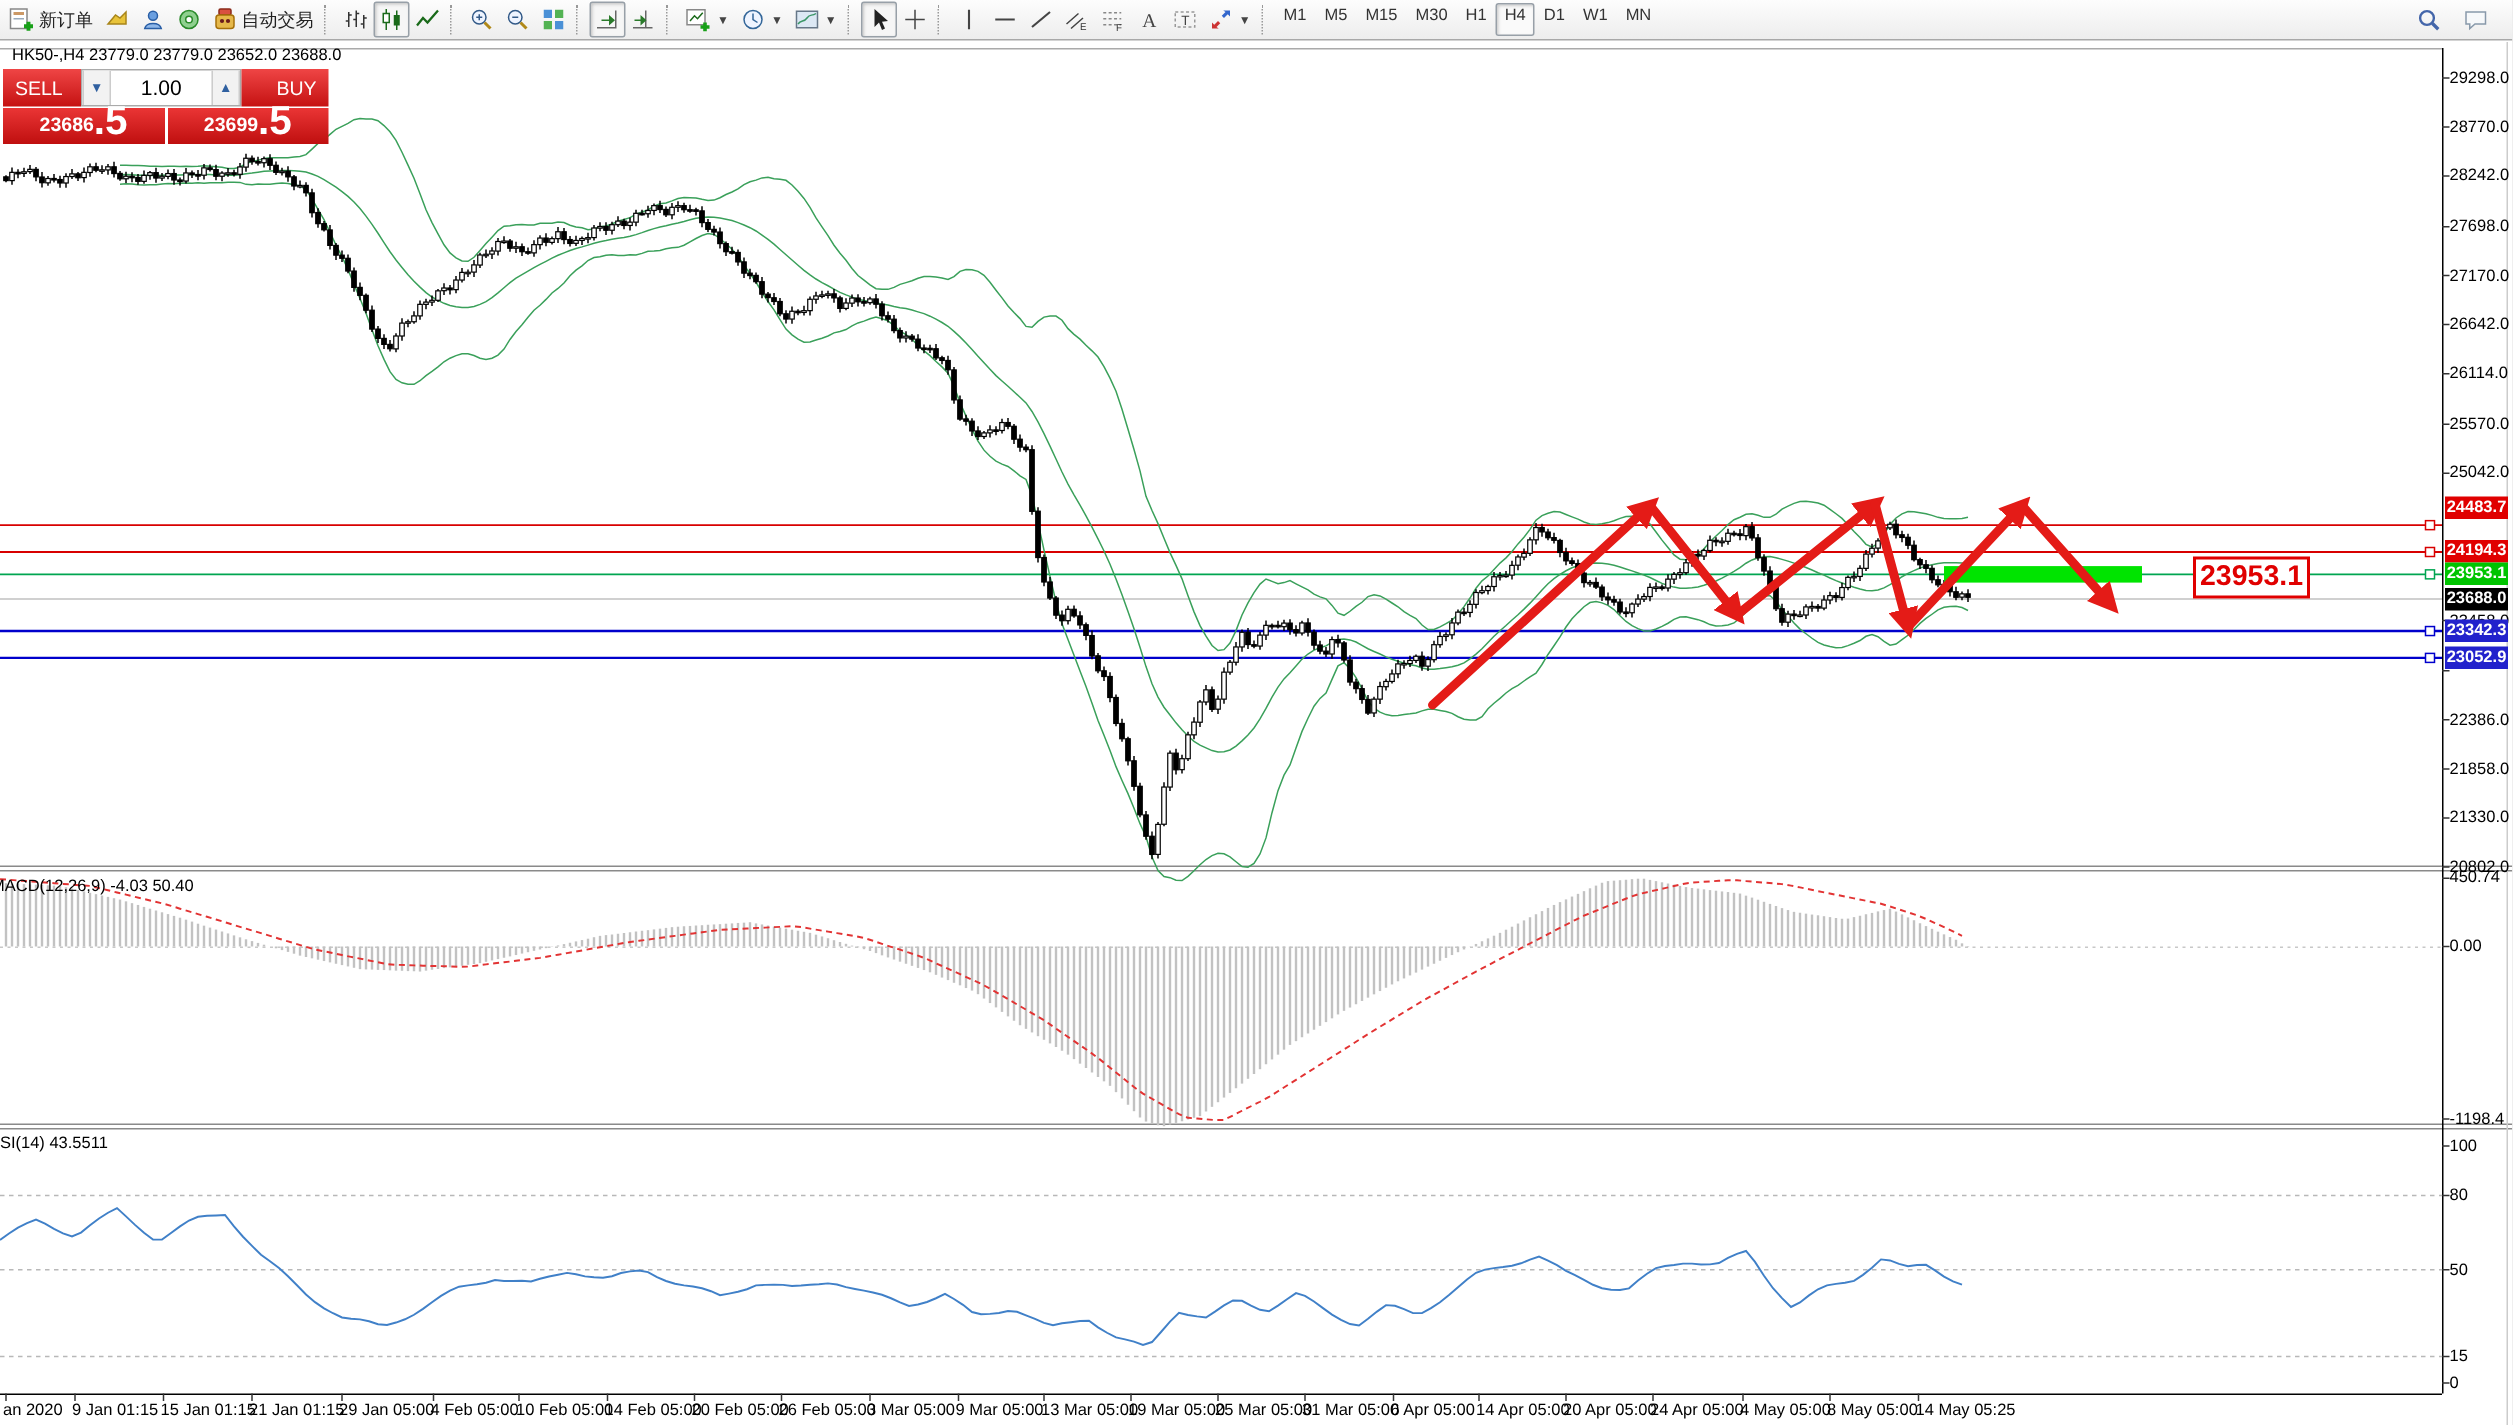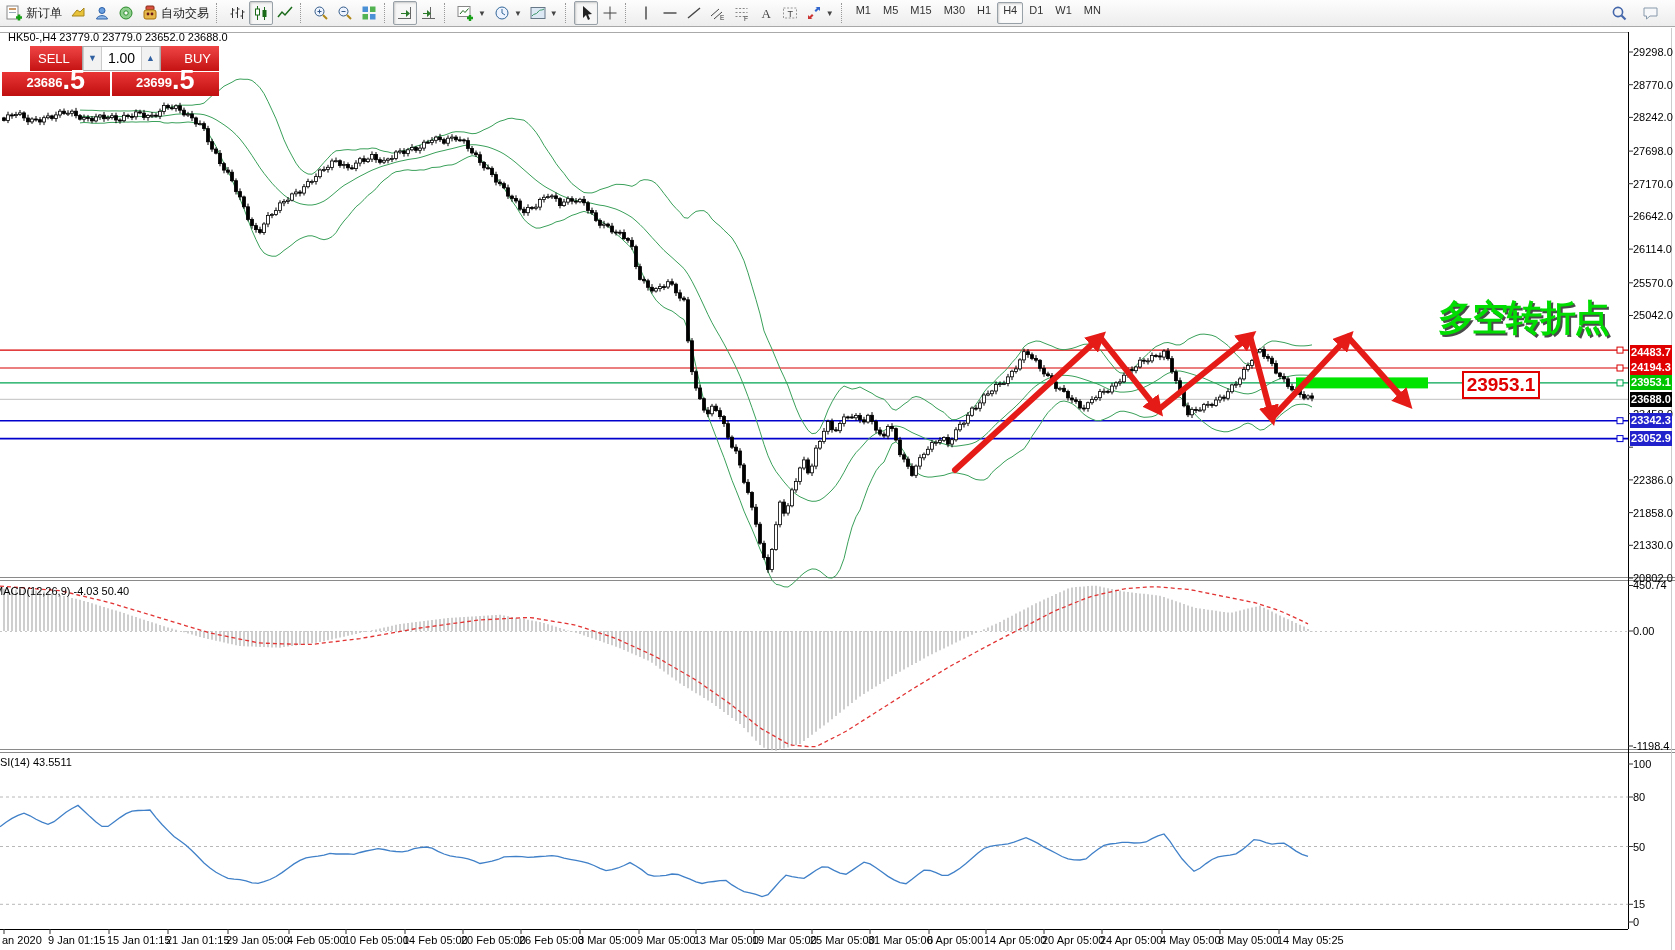--- a/index.html
+++ b/index.html
@@ -31,21 +31,21 @@
   #annotation-text{position:absolute;left:1438px;top:266px;font-size:36px;font-weight:bold;
     color:#00dd00;text-shadow:2px 2px 0 #4a4a4a;letter-spacing:-2px;}
   #price-tag-box{position:absolute;left:1462px;top:343px;width:74px;height:24px;
     background:#fff;border:2px solid #e00000;color:#e00000;font-size:19px;font-weight:bold;
     text-align:center;line-height:24px;}
   
   #trade-panel{position:absolute;left:2px;top:18px;width:217px;height:60px;font-family:"Liberation Sans",sans-serif;}
   .tp-row{display:flex;height:25px;}
   .tp-btn{background:linear-gradient(#ef4545,#c51212);color:#fff;font-size:13px;
     display:flex;align-items:center;padding:0 8px;}
-  .tp-btn.sell{width:36px;margin-left:28px;}
+  .tp-btn.sell{width:36px;}
   .tp-btn.buy{width:42px;justify-content:flex-end;text-align:center;}
   .tp-spin{flex:1;display:flex;background:#fff;border:1px solid #aaa;box-sizing:border-box;}
   .tp-arrow{width:17px;text-align:center;font-size:9px;color:#3060a0;background:#f2f2f2;
     border-left:1px solid #ccc;border-right:1px solid #ccc;line-height:23px;}
   .tp-vol{flex:1;text-align:center;font-size:14px;line-height:23px;color:#000;}
   .tp-prices{display:flex;height:24px;margin-top:1px;gap:2px;}
   .tp-price{flex:1;background:linear-gradient(#ea3535,#bf0f0f);color:#fff;display:flex;
     align-items:flex-end;justify-content:center;padding-bottom:2px;}
   .tp-price span{font-size:13px;font-weight:bold;line-height:22px;}
   .tp-price b{font-size:27px;font-weight:bold;line-height:27px;}
@@ -1395,21 +1395,21 @@
         <div class="lbl" style="left: 1633px; top: 510.311px;">21330.0</div>
         <div class="lbl" style="left: 1633px; top: 543px;">20802.0</div>
         <div class="lbl" style="left: 1633px; top: 550.498px;">450.74</div>
         <div class="lbl" style="left: 1633px; top: 596px;">0.00</div>
         <div class="lbl" style="left: 1633px; top: 711px;">-1198.4</div>
         <div class="lbl" style="left: 1633px; top: 729px;">100</div>
         <div class="lbl" style="left: 1633px; top: 762px;">80</div>
         <div class="lbl" style="left: 1633px; top: 811.5px;">50</div>
         <div class="lbl" style="left: 1633px; top: 869.25px;">15</div>
         <div class="lbl" style="left: 1633px; top: 887px;">0</div>
-        <div class="badge" style="top: 317px; background: rgb(224, 0, 0);">24483.7</div>
+        <div class="badge" style="top: 303px; background: rgb(224, 0, 0);">24483.7</div>
         <div class="badge" style="top: 332.478px; background: rgb(224, 0, 0);">24194.3</div>
         <div class="badge" style="top: 347.411px; background: rgb(0, 196, 0);">23953.1</div>
         <div class="badge" style="top: 363.823px; background: rgb(0, 0, 0);">23688.0</div>
         <div class="badge" style="top: 385.226px; background: rgb(34, 34, 204);">23342.3</div>
         <div class="badge" style="top: 403.143px; background: rgb(34, 34, 204);">23052.9</div>
         <div class="lbl" style="left: 2px; top: 905px;">an 2020</div>
         <div class="lbl" style="left: 48px; top: 905px;">9 Jan 01:15</div>
         <div class="lbl" style="left: 107px; top: 905px;">15 Jan 01:15</div>
         <div class="lbl" style="left: 166px; top: 905px;">21 Jan 01:15</div>
         <div class="lbl" style="left: 226px; top: 905px;">29 Jan 05:00</div>
@@ -1428,21 +1428,20 @@
         <div class="lbl" style="left: 984px; top: 905px;">14 Apr 05:00</div>
         <div class="lbl" style="left: 1042px; top: 905px;">20 Apr 05:00</div>
         <div class="lbl" style="left: 1100px; top: 905px;">24 Apr 05:00</div>
         <div class="lbl" style="left: 1160px; top: 905px;">4 May 05:00</div>
         <div class="lbl" style="left: 1218px; top: 905px;">8 May 05:00</div>
         <div class="lbl" style="left: 1277px; top: 905px;">14 May 05:25</div>
       </div>
     <div id="ohlc-title">HK50-,H4  23779.0 23779.0 23652.0 23688.0</div>
     <div id="macd-label">MACD(12,26,9) -4.03 50.40</div>
     <div id="rsi-label">RSI(14) 43.5511</div>
-    <div id="annotation-text">多空转折点</div>
     <div id="price-tag-box">23953.1</div>
 
     <div id="trade-panel">
       <div class="tp-row">
         <div class="tp-btn sell">SELL</div>
         <div class="tp-spin">
           <div class="tp-arrow">▼</div>
           <div class="tp-vol">1.00</div>
           <div class="tp-arrow">▲</div>
         </div>

